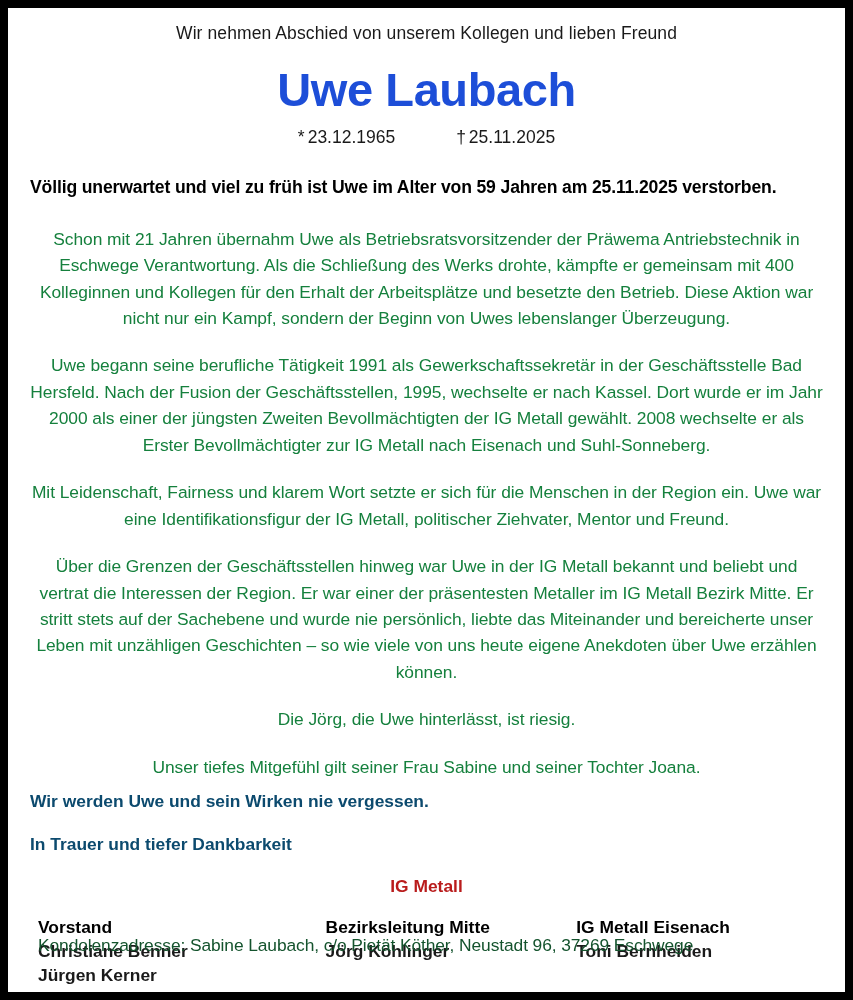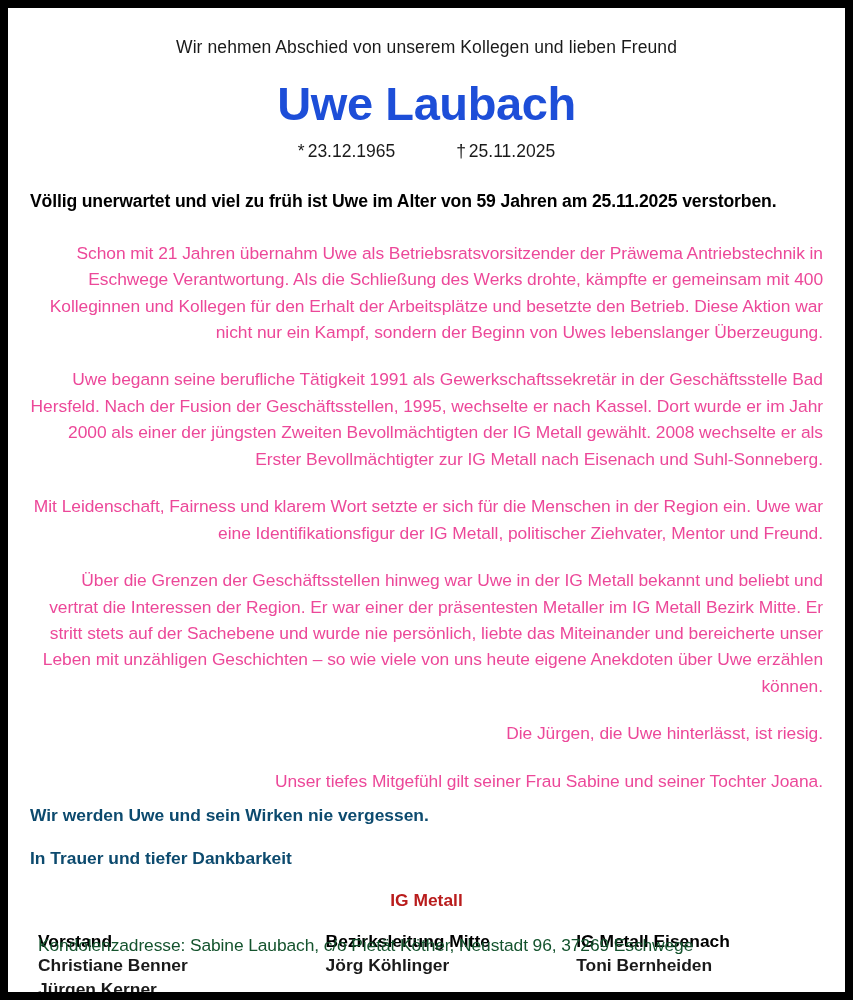--- a/index.html
+++ b/index.html
@@ -21,21 +21,21 @@
     box-sizing: border-box;
     background: #ffffff;
     border: 8px solid #000000;
     overflow: hidden;
   }
 
   .inner {
     box-sizing: border-box;
     width: 100%;
     height: 100%;
-    padding: 20px 22px 0 22px;
+    padding: 6px 22px 0 22px;
   }
 
   
   .header {
     text-align: center;
   }
   .lead-line {
     font-size: 17.5px;
     line-height: 1.3;
     letter-spacing: 0.1px;
@@ -71,22 +71,22 @@
   }
 
   .body-text {
     margin-top: 26px;
   }
   .para {
     font-size: 17.4px;
     line-height: 1.52;
     letter-spacing: -0.05px;
     margin: 0 0 21px 0;
-    color: #ec4899;
-    text-align: right;
+    color: #15803d;
+    text-align: center;
   }
   .para:last-child { margin-bottom: 0; }
   .para.tight { margin-bottom: 4px; }
 
   .bold-line {
     font-size: 17.4px;
     font-weight: 700;
     line-height: 1.4;
     margin: 9px 0 18px 0;
     color: #0c4a6e;
@@ -153,21 +153,21 @@
       </div>
     </div>
 
     <div class="statement">Völlig unerwartet und viel zu früh ist Uwe im Alter von 59 Jahren am 25.11.2025 verstorben.</div>
 
     <div class="body-text">
       <p class="para">Schon mit 21 Jahren übernahm Uwe als Betriebsratsvorsitzender der Präwema Antriebstechnik in Eschwege Verantwortung. Als die Schließung des Werks drohte, kämpfte er gemeinsam mit 400 Kolleginnen und Kollegen für den Erhalt der Arbeitsplätze und besetzte den Betrieb. Diese Aktion war nicht nur ein Kampf, sondern der Beginn von Uwes lebenslanger Überzeugung.</p>
       <p class="para">Uwe begann seine berufliche Tätigkeit 1991 als Gewerkschaftssekretär in der Geschäftsstelle Bad Hersfeld. Nach der Fusion der Geschäftsstellen, 1995, wechselte er nach Kassel. Dort wurde er im Jahr 2000 als einer der jüngsten Zweiten Bevollmächtigten der IG Metall gewählt. 2008 wechselte er als Erster Bevollmächtigter zur IG Metall nach Eisenach und Suhl-Sonneberg.</p>
       <p class="para">Mit Leidenschaft, Fairness und klarem Wort setzte er sich für die Menschen in der Region ein. Uwe war eine Identifikationsfigur der IG Metall, politischer Ziehvater, Mentor und Freund.</p>
       <p class="para">Über die Grenzen der Geschäftsstellen hinweg war Uwe in der IG Metall bekannt und beliebt und vertrat die Interessen der Region. Er war einer der präsentesten Metaller im IG Metall Bezirk Mitte. Er stritt stets auf der Sachebene und wurde nie persönlich, liebte das Miteinander und bereicherte unser Leben mit unzähligen Geschichten – so wie viele von uns heute eigene Anekdoten über Uwe erzählen können.</p>
-      <p class="para">Die Jürgen, die Uwe hinterlässt, ist riesig.</p>
+      <p class="para">Die Jörg, die Uwe hinterlässt, ist riesig.</p>
       <p class="para tight">Unser tiefes Mitgefühl gilt seiner Frau Sabine und seiner Tochter Joana.</p>
 
       <div class="bold-line">Wir werden Uwe und sein Wirken nie vergessen.</div>
       <div class="bold-line last">In Trauer und tiefer Dankbarkeit</div>
     </div>
 
     <div class="org-center">IG Metall</div>
 
     <div class="signatures">
 

